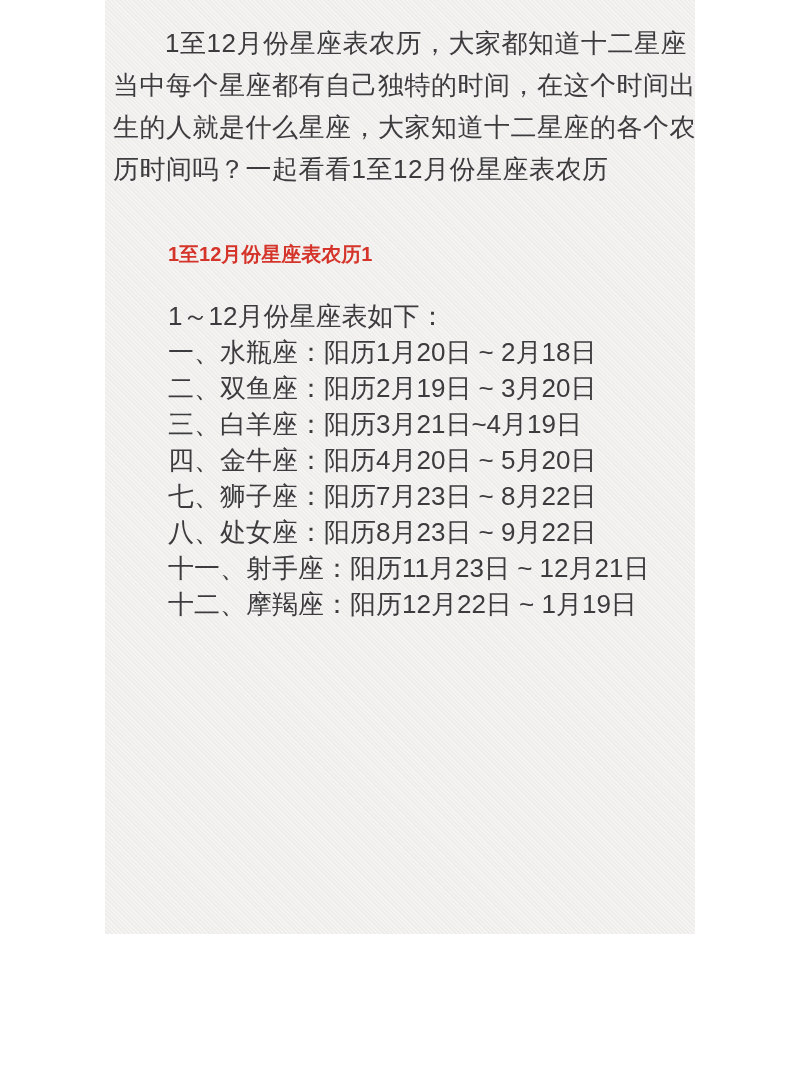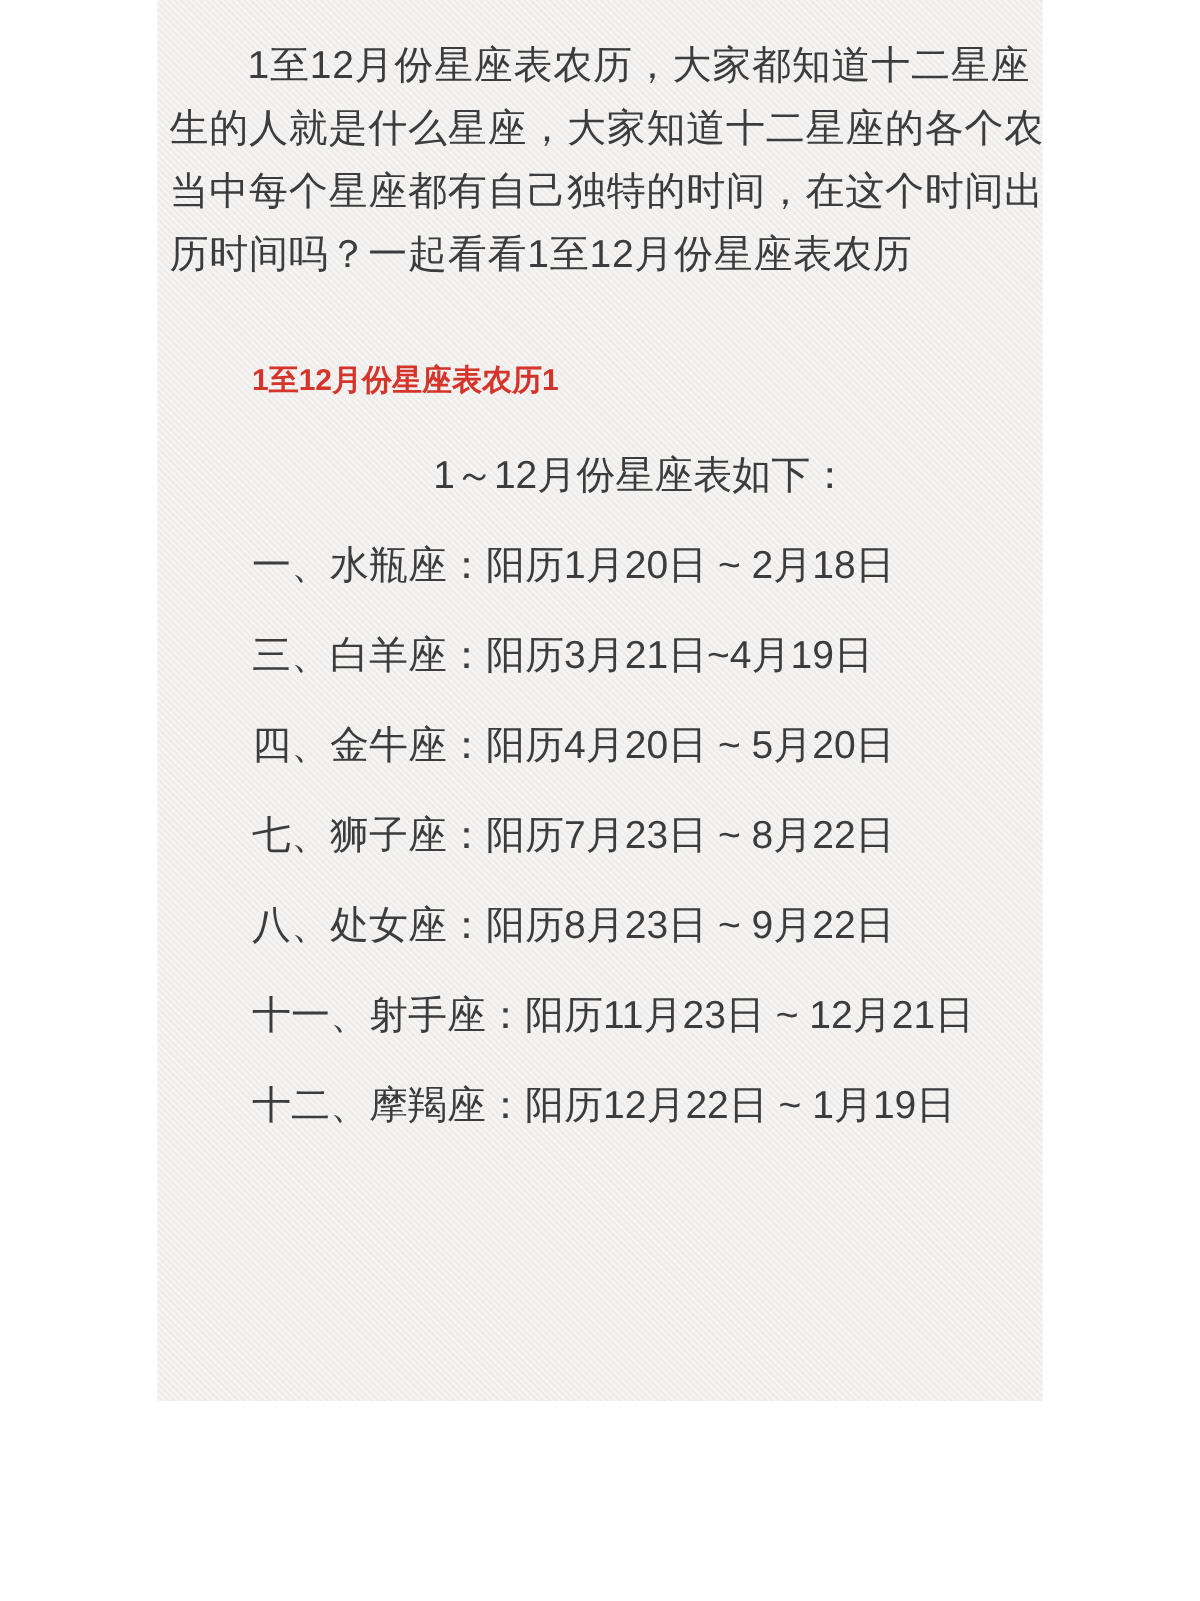--- a/index.html
+++ b/index.html
@@ -53,47 +53,46 @@
     line-height: 36px;
     font-weight: bold;
     color: #d5342a;
     white-space: nowrap;
   }
   .article-subtitle {
     margin-top: 26px;
     font-size: 26px;
     line-height: 36px;
     white-space: nowrap;
-    text-align: center;
   }
   .zodiac-item {
-    margin-top: 24px;
     font-size: 26px;
     line-height: 36px;
     white-space: nowrap;
   }
 </style>
 </head>
 <body>
 
 <div class="content-column">
 
   <div class="intro">
     <div class="intro-line first">1至12月份星座表农历，大家都知道十二星座</div>
+    <div class="intro-line">当中每个星座都有自己独特的时间，在这个时间出</div>
     <div class="intro-line">生的人就是什么星座，大家知道十二星座的各个农</div>
-    <div class="intro-line">当中每个星座都有自己独特的时间，在这个时间出</div>
     <div class="intro-line">历时间吗？一起看看1至12月份星座表农历</div>
   </div>
 
   <div class="article">
     <div class="article-heading">1至12月份星座表农历1</div>
     <div class="article-subtitle">1～12月份星座表如下：</div>
 
     <div>
       <div class="zodiac-item">一、水瓶座：阳历1月20日 ~ 2月18日</div>
+      <div class="zodiac-item">二、双鱼座：阳历2月19日 ~ 3月20日</div>
       <div class="zodiac-item">三、白羊座：阳历3月21日~4月19日</div>
       <div class="zodiac-item">四、金牛座：阳历4月20日 ~ 5月20日</div>
       <div class="zodiac-item">七、狮子座：阳历7月23日 ~ 8月22日</div>
       <div class="zodiac-item">八、处女座：阳历8月23日 ~ 9月22日</div>
       <div class="zodiac-item">十一、射手座：阳历11月23日 ~ 12月21日</div>
       <div class="zodiac-item">十二、摩羯座：阳历12月22日 ~ 1月19日</div>
     </div>
   </div>
 
 </div>

